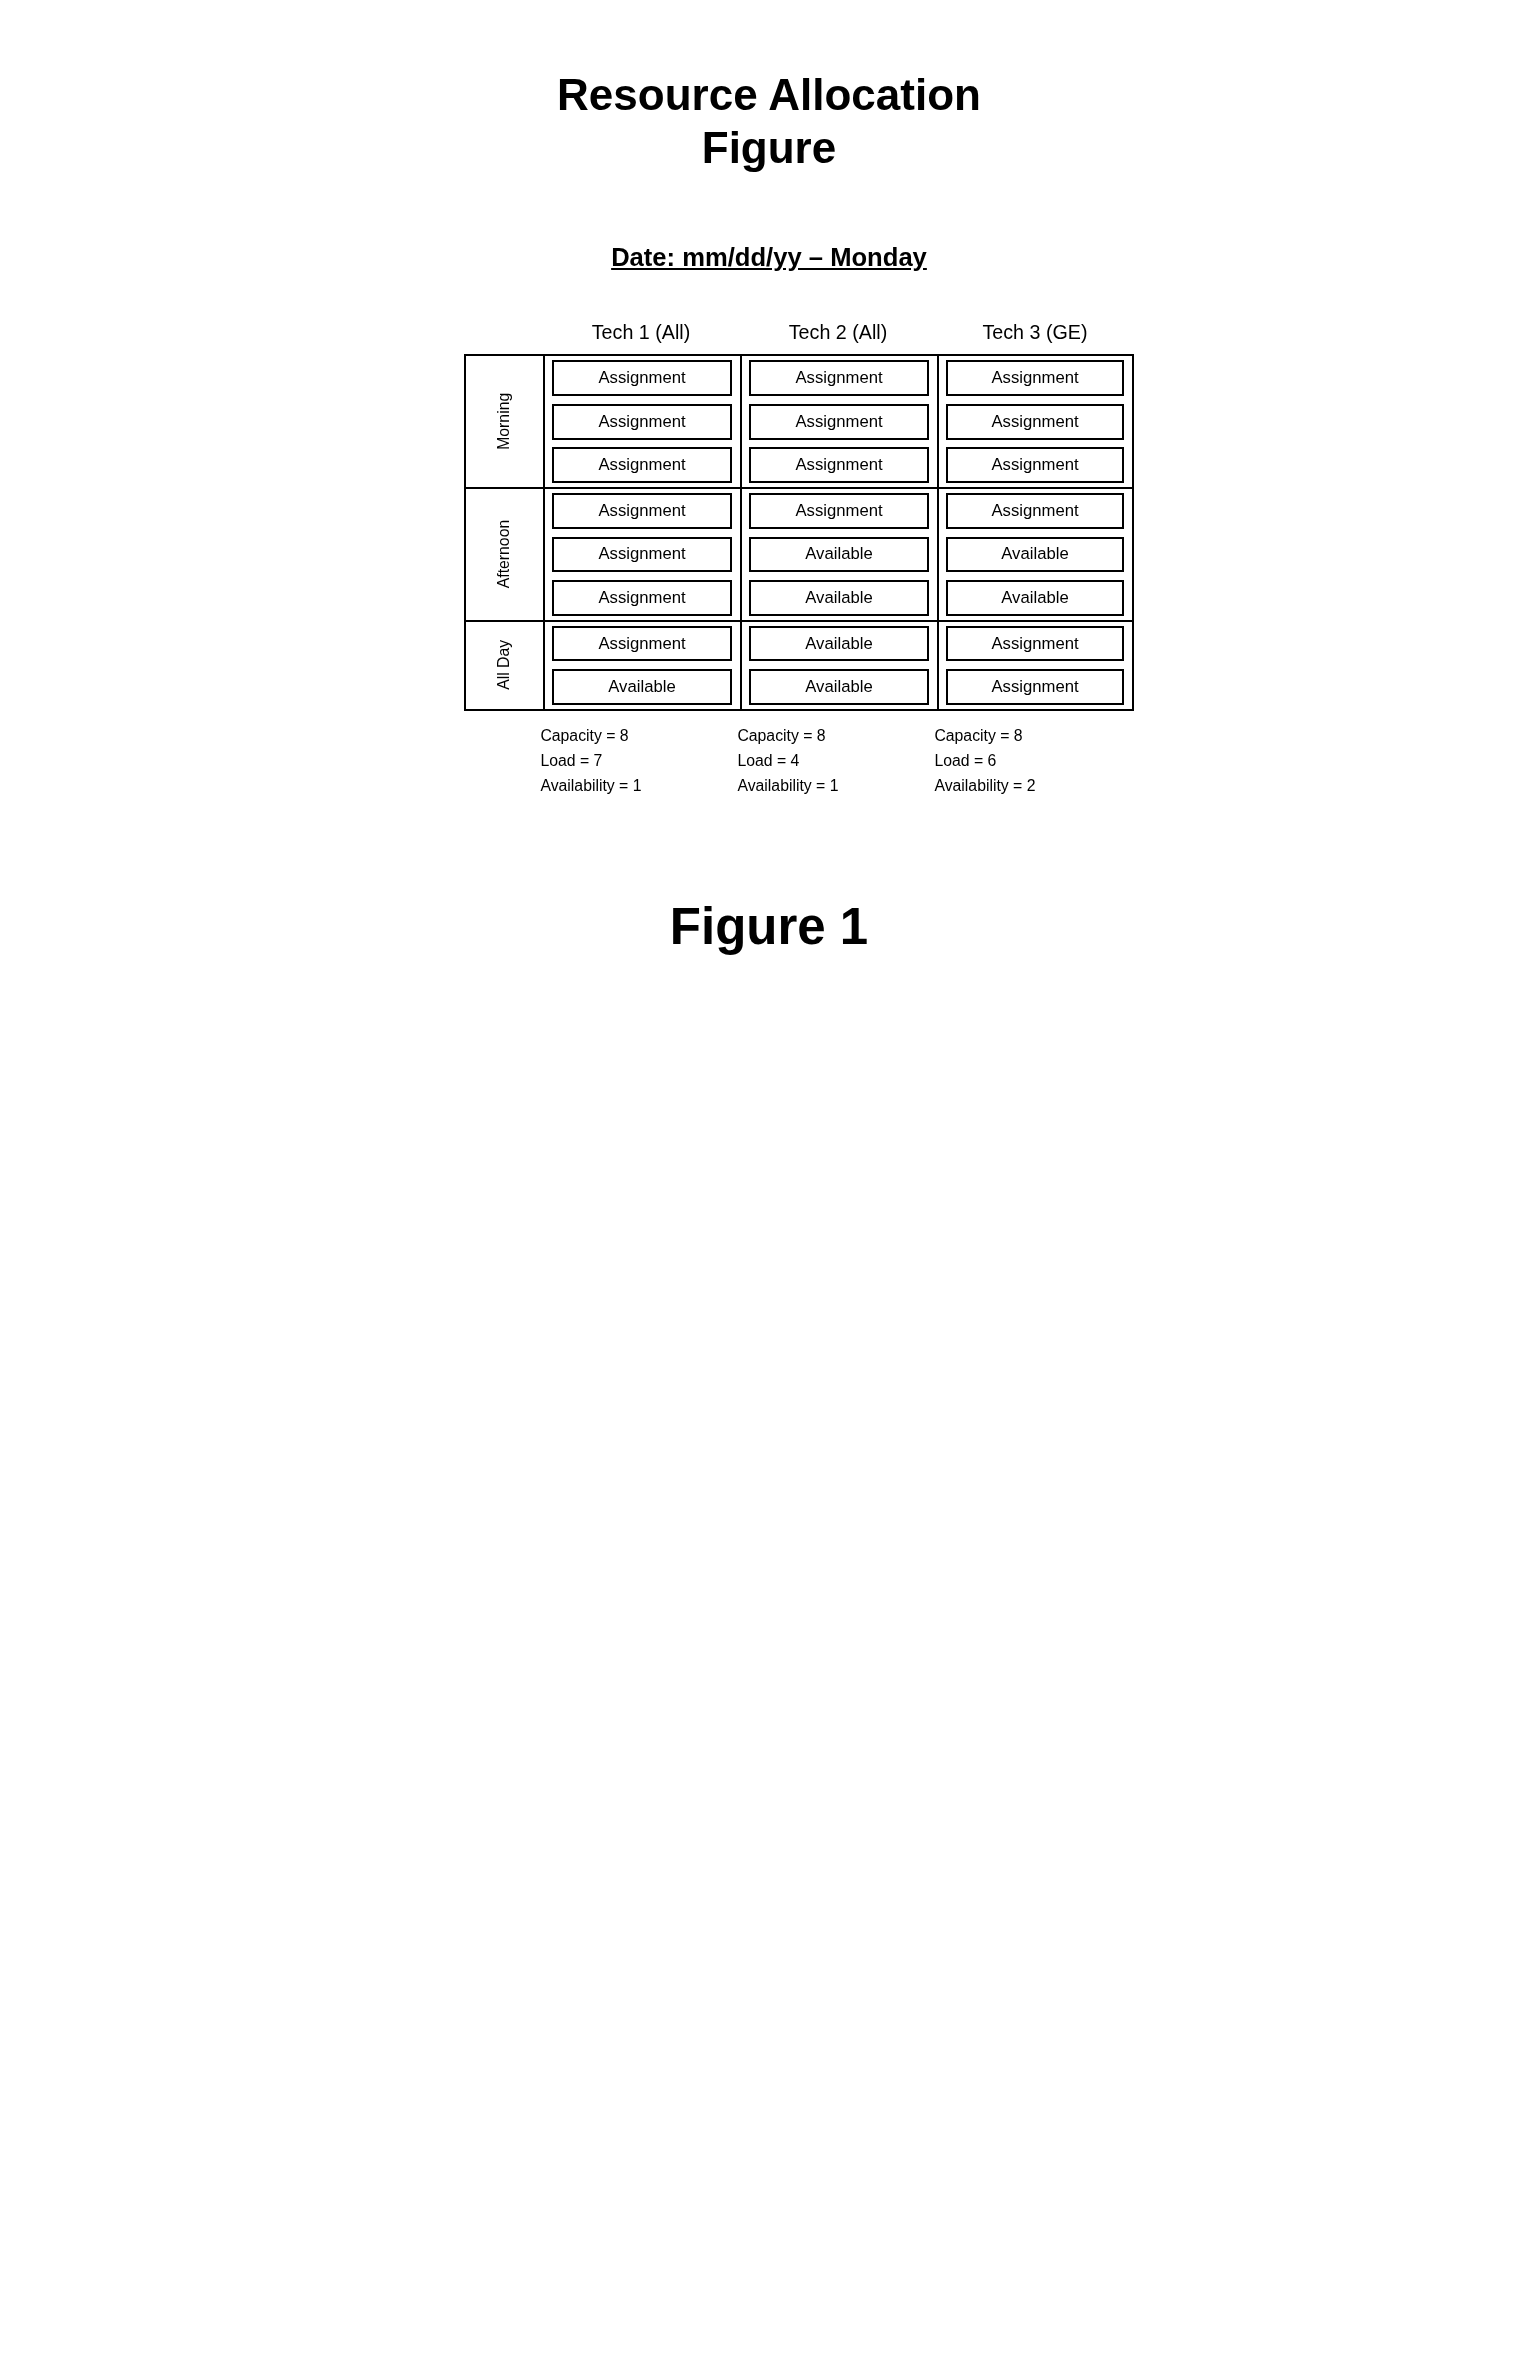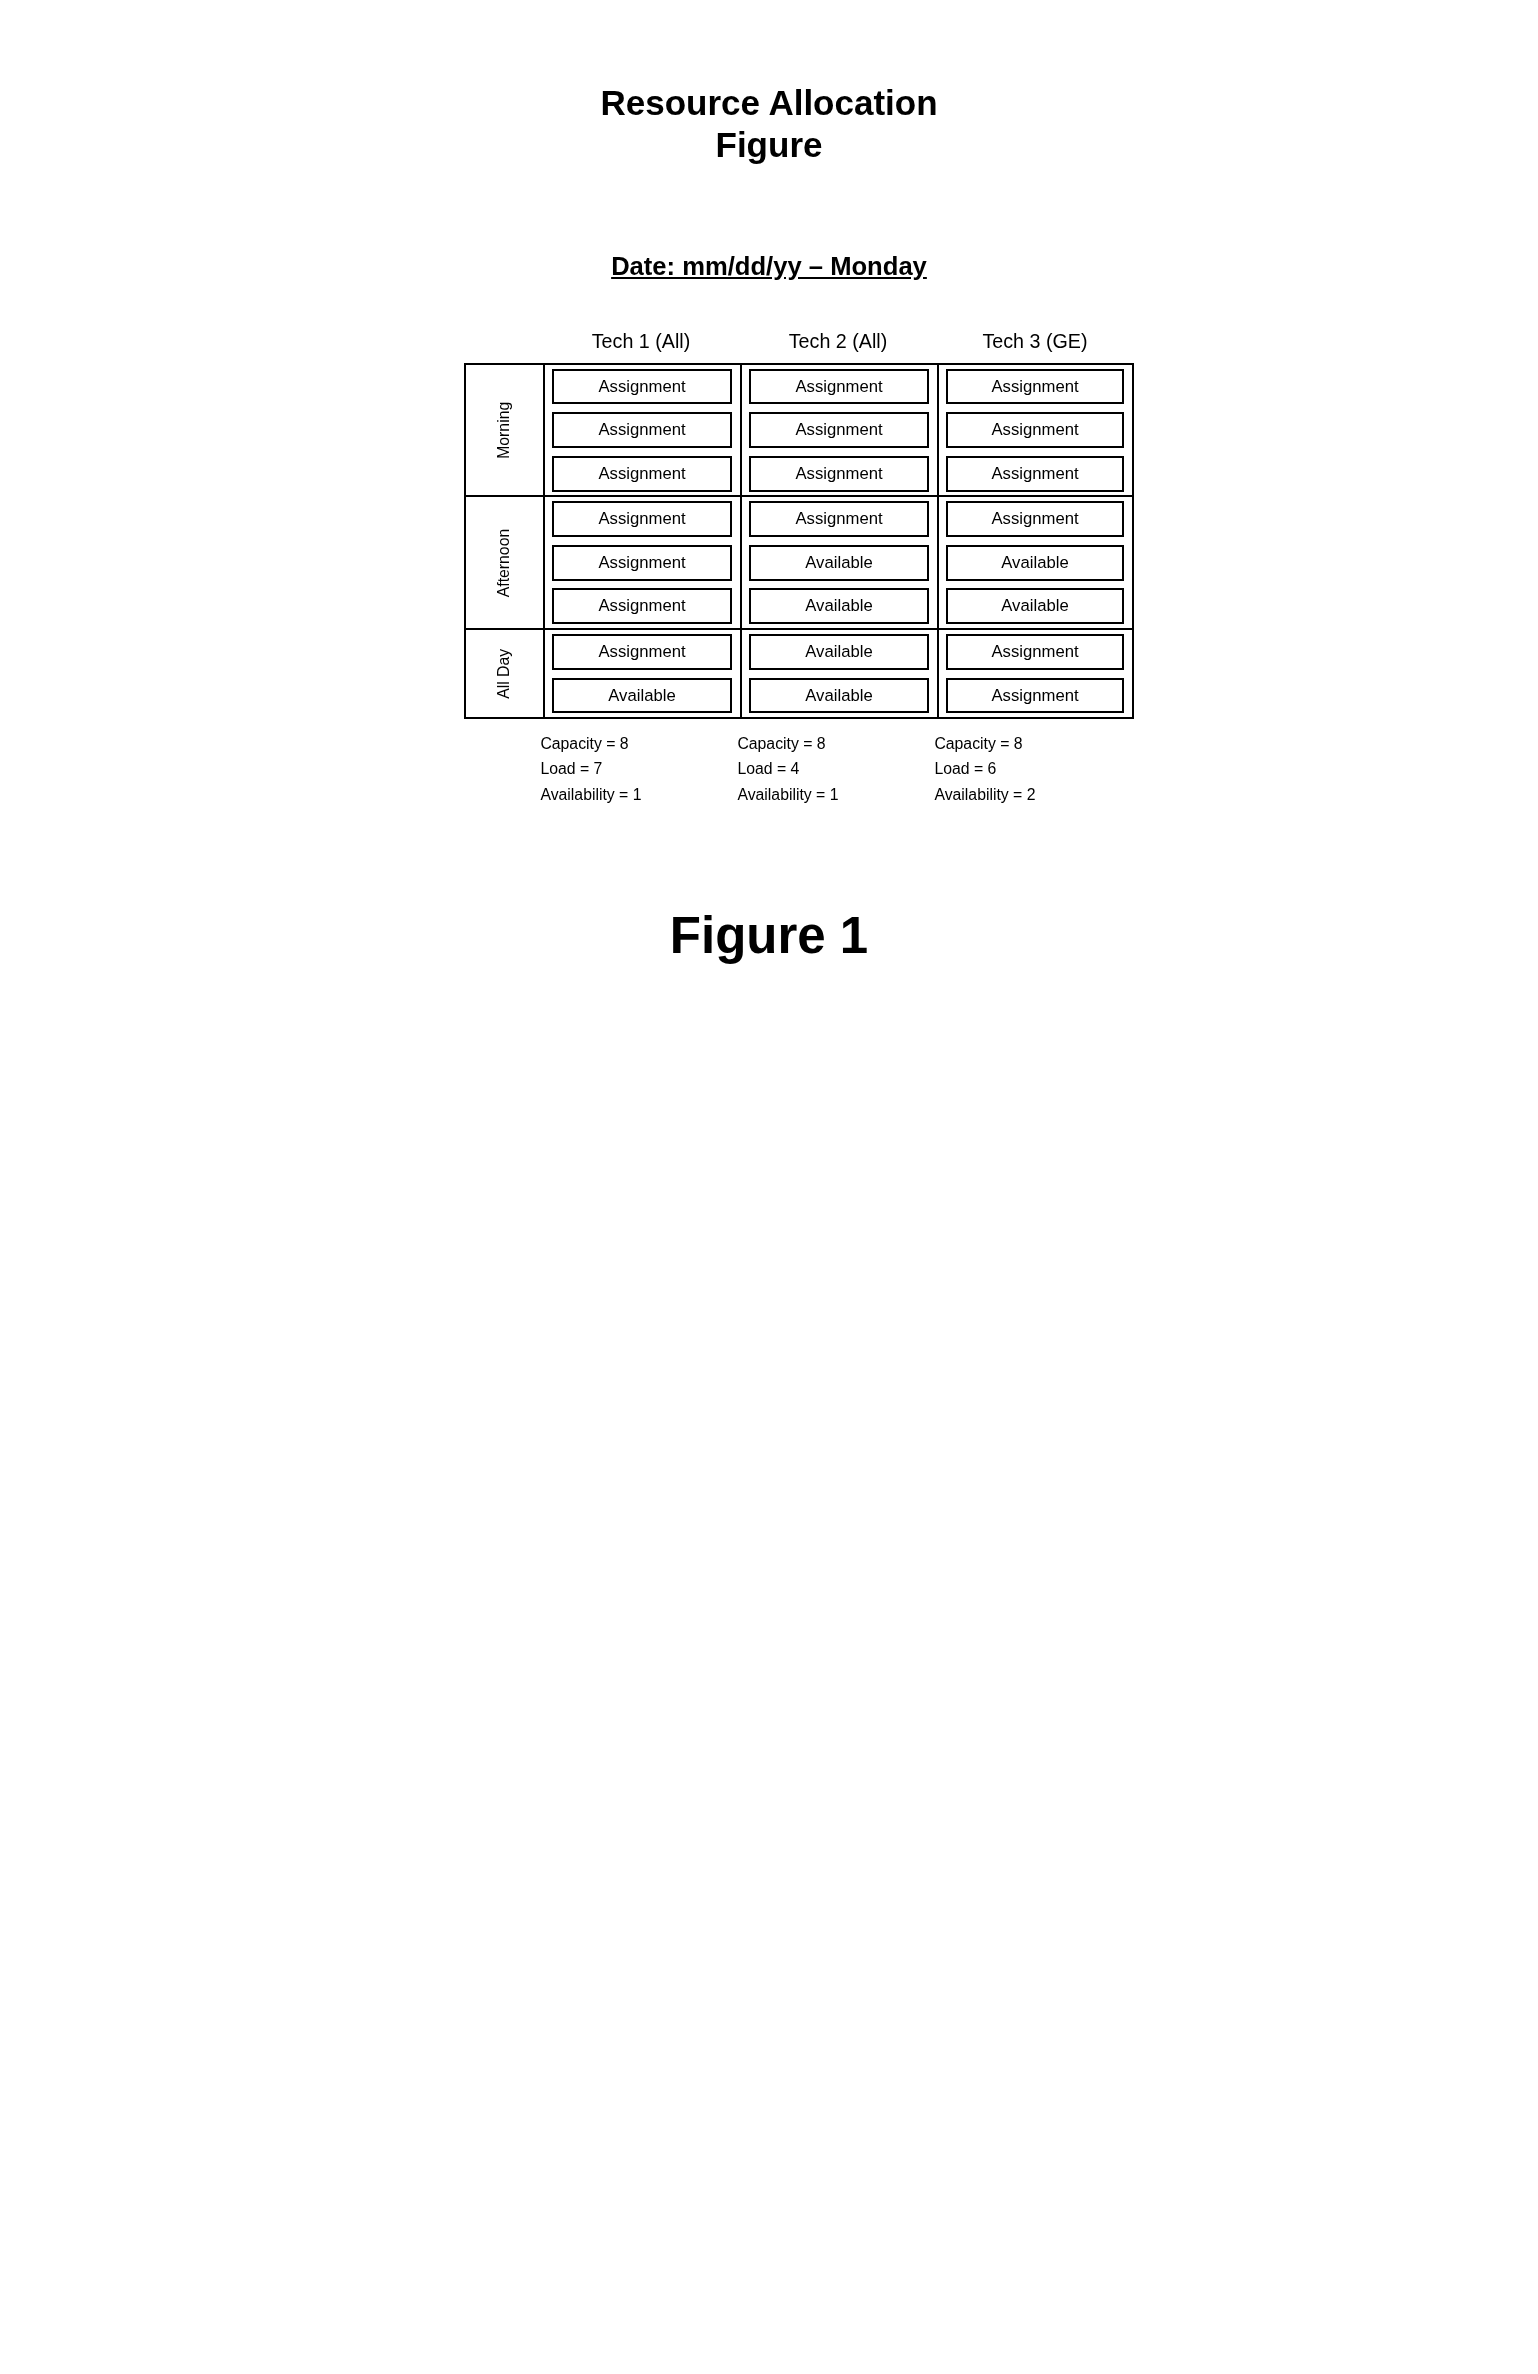--- a/index.html
+++ b/index.html
@@ -15,33 +15,33 @@
     }
 
     .page {
       width: 768px;
       display: flex;
       flex-direction: column;
       align-items: center;
     }
 
     .main-title {
-      font-size: 35px;
+      font-size: 44px;
       font-weight: bold;
       text-align: center;
-      margin-top: 43px;
+      margin-top: 30px;
       margin-bottom: 9.9px;
       line-height: 1.2;
     }
 
     .date-heading {
       font-size: 25.6px;
       font-weight: bold;
       text-decoration: underline;
-      margin-top: 76px;
+      margin-top: 59px;
       margin-bottom: 49px;
       text-align: center;
     }
 
     .matrix-area {
       display: flex;
       flex-direction: column;
       align-items: center;
       width: 100%;
       padding-left: 59px;

